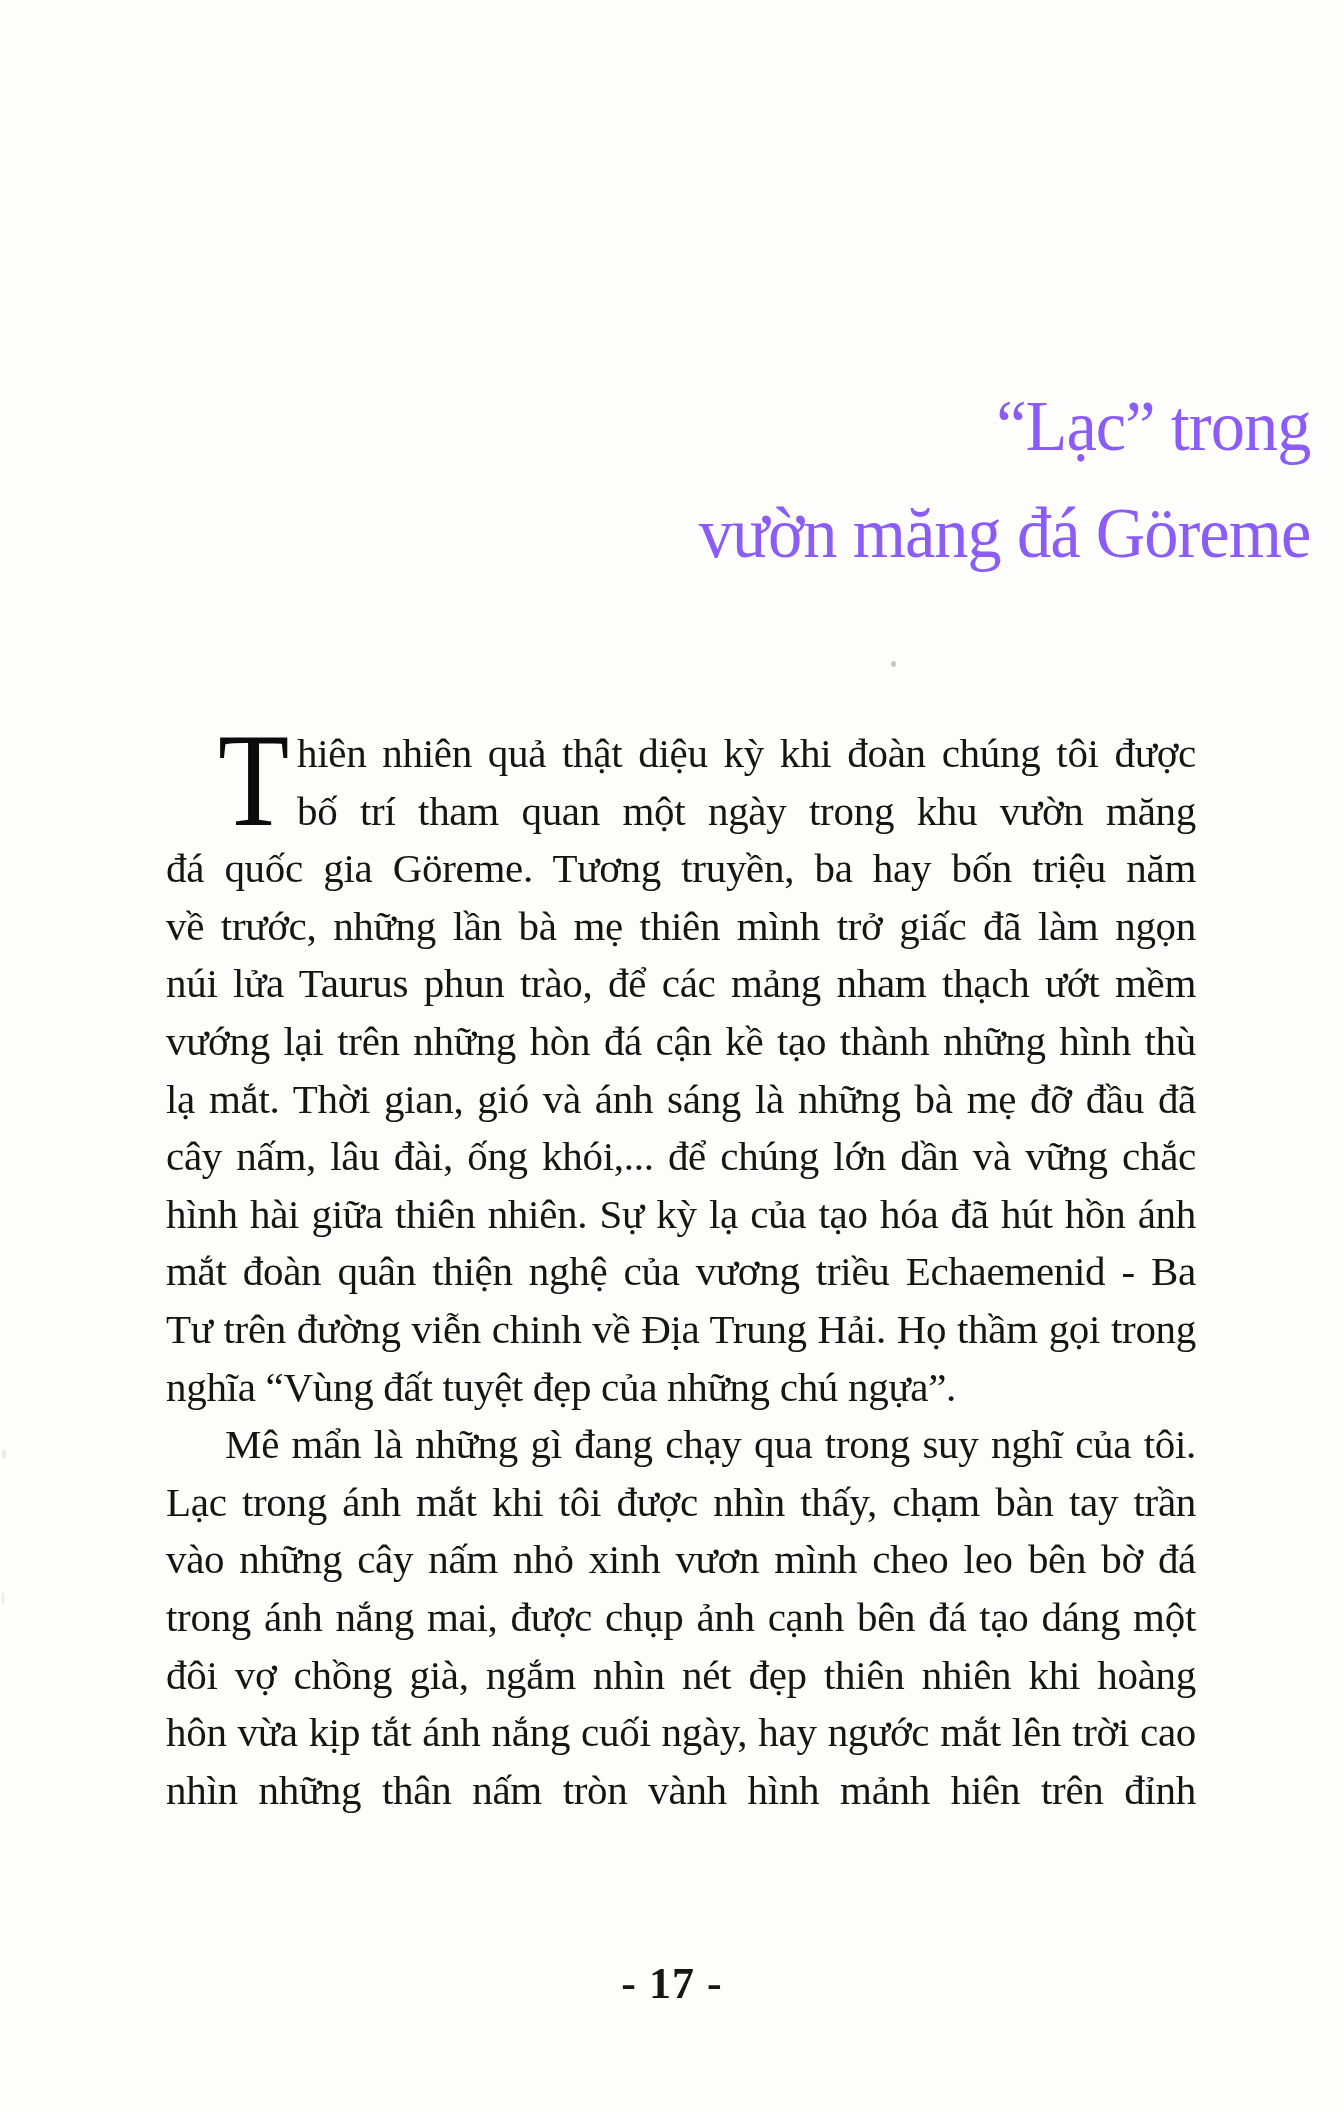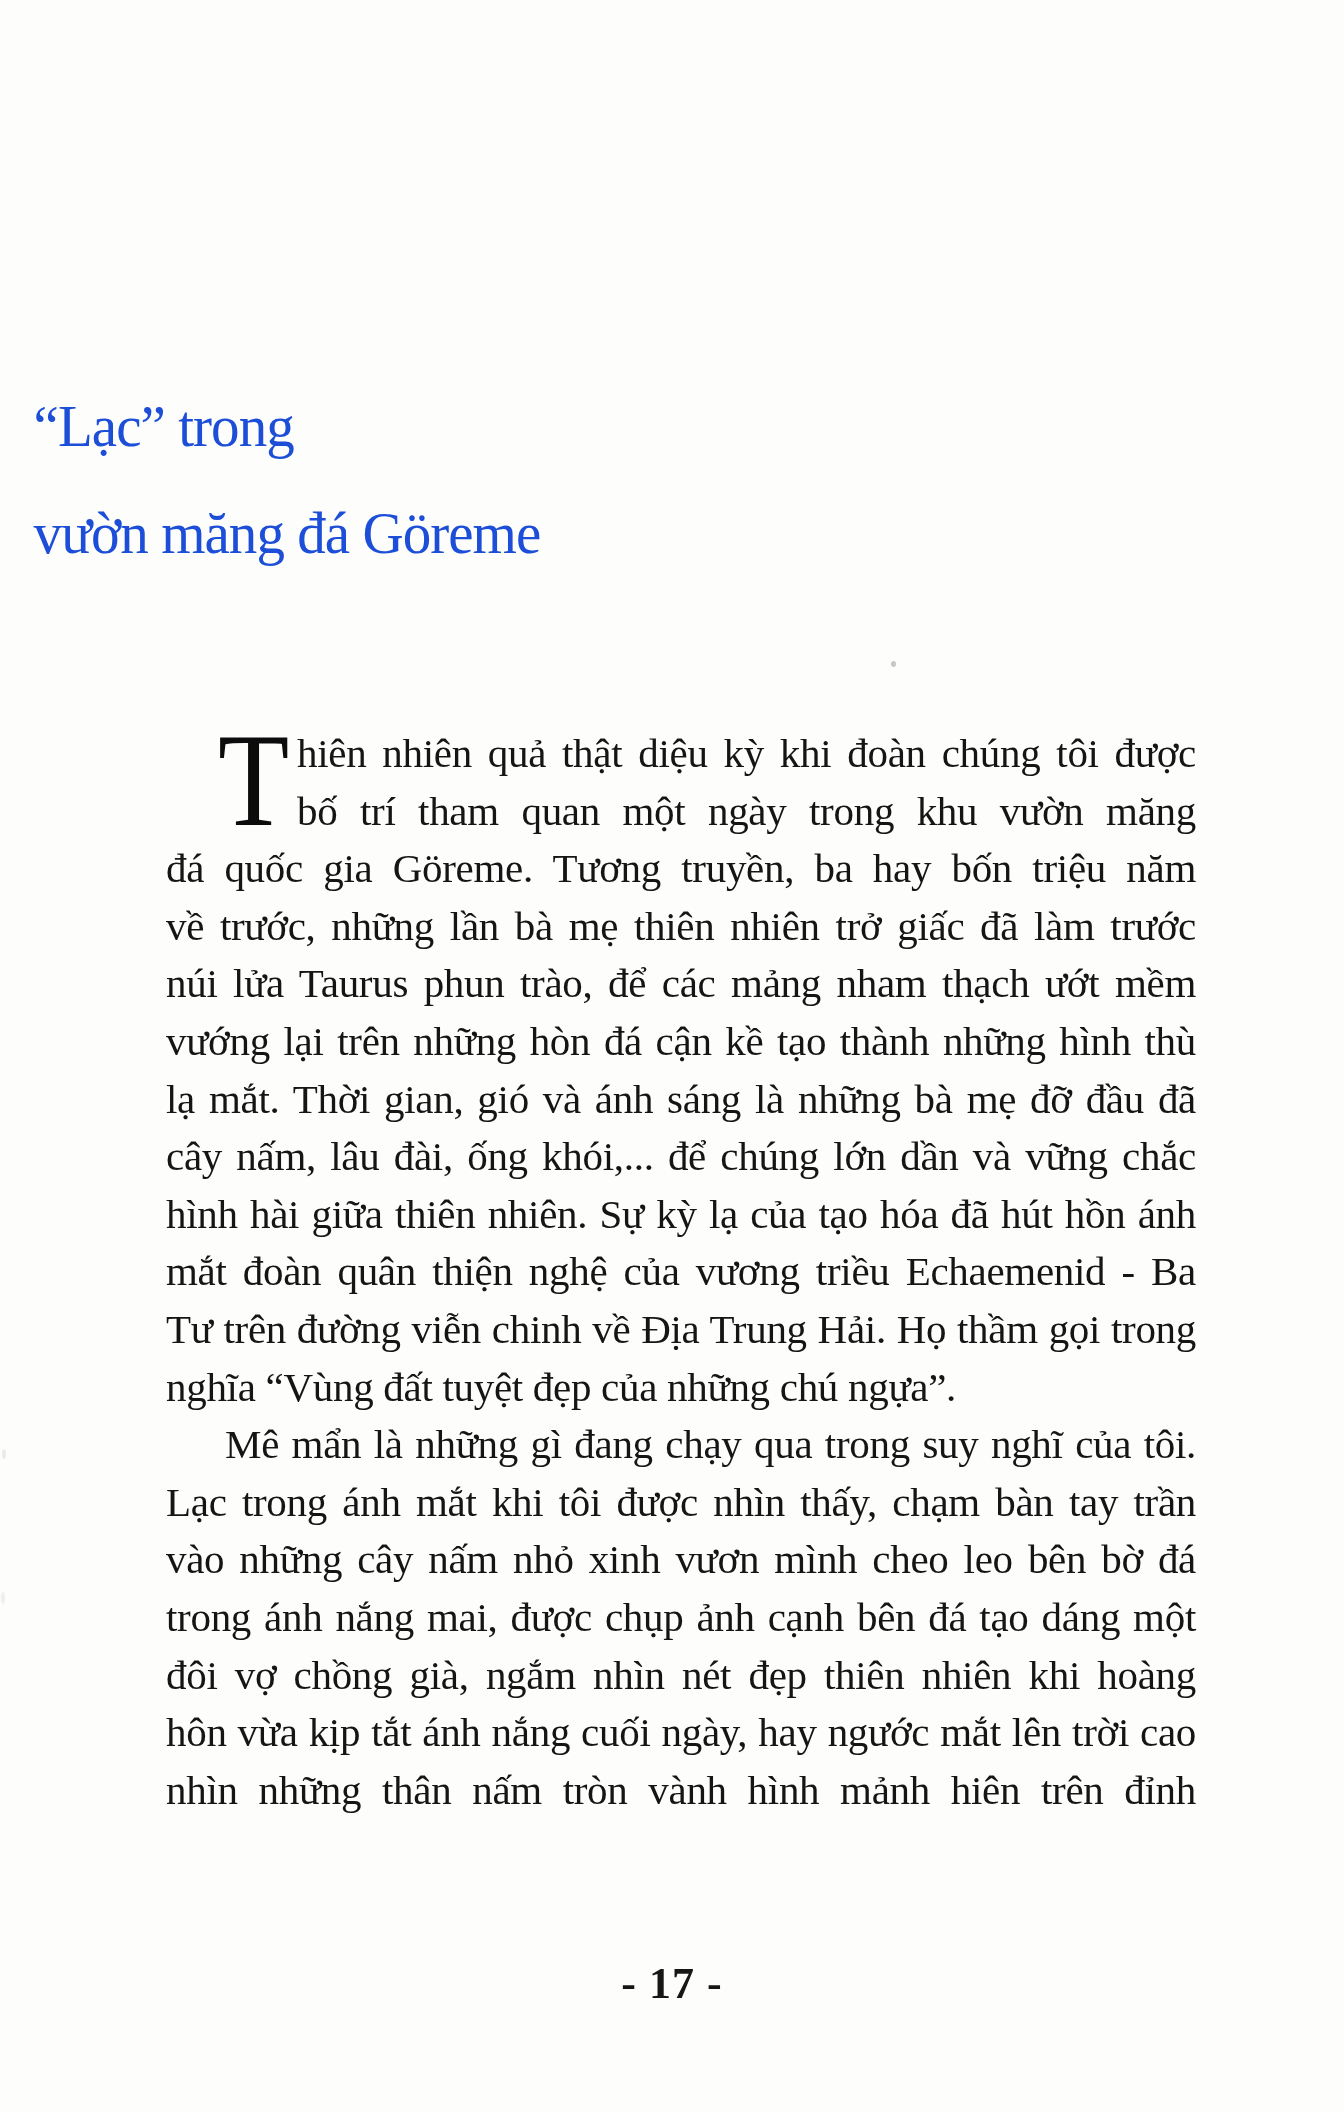--- a/index.html
+++ b/index.html
@@ -16,24 +16,24 @@
     overflow: hidden;
     font-family: "Liberation Serif", "DejaVu Serif", serif;
     color: #121212;
   }
   
   .title {
     position: absolute;
     top: 373px;
     left: 0;
     width: 100%;
-    text-align: left;
+    text-align: right;
     line-height: 107px;
-    font-size: 60px;
-    color: #1d4ed8;
+    font-size: 72px;
+    color: #8b5cf6;
     letter-spacing: -1px;
   }
   .title .tline {
     display: block;
     transform: scaleX(0.95);
     transform-origin: 50% 50%;
   }
   
   .content {
     position: absolute;
@@ -99,21 +99,21 @@
     <span class="tline">“Lạc” trong</span>
     <span class="tline">vườn măng đá Göreme</span>
   </div>
 
   <div class="content">
     <span class="dropcap">T</span>
     <div id="body-lines">
         <div class="line dropgap">hiên nhiên quả thật diệu kỳ khi đoàn chúng tôi được</div>
         <div class="line dropgap">bố trí tham quan một ngày trong khu vườn măng</div>
         <div class="line">đá quốc gia Göreme. Tương truyền, ba hay bốn triệu năm</div>
-        <div class="line">về trước, những lần bà mẹ thiên nhiên trở giấc đã làm trước</div>
+        <div class="line">về trước, những lần bà mẹ thiên mình trở giấc đã làm ngọn</div>
         <div class="line">núi lửa Taurus phun trào, để các mảng nham thạch ướt mềm</div>
         <div class="line">vướng lại trên những hòn đá cận kề tạo thành những hình thù</div>
         <div class="line">lạ mắt. Thời gian, gió và ánh sáng là những bà mẹ đỡ đầu đã</div>
         <div class="line">cây nấm, lâu đài, ống khói,... để chúng lớn dần và vững chắc</div>
         <div class="line">hình hài giữa thiên nhiên. Sự kỳ lạ của tạo hóa đã hút hồn ánh</div>
         <div class="line">mắt đoàn quân thiện nghệ của vương triều Echaemenid - Ba</div>
         <div class="line">Tư trên đường viễn chinh về Địa Trung Hải. Họ thầm gọi trong</div>
         <div class="line end">nghĩa “Vùng đất tuyệt đẹp của những chú ngựa”.</div>
         <div class="line indent">Mê mẩn là những gì đang chạy qua trong suy nghĩ của tôi.</div>
         <div class="line">Lạc trong ánh mắt khi tôi được nhìn thấy, chạm bàn tay trần</div>

